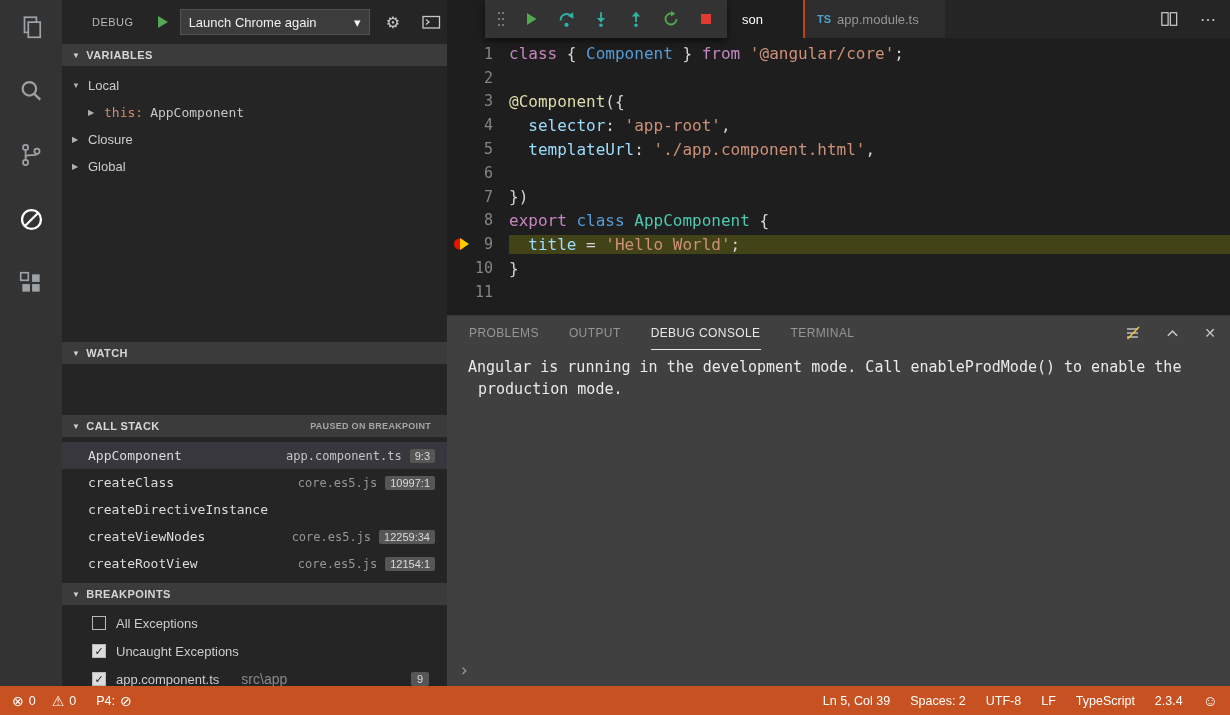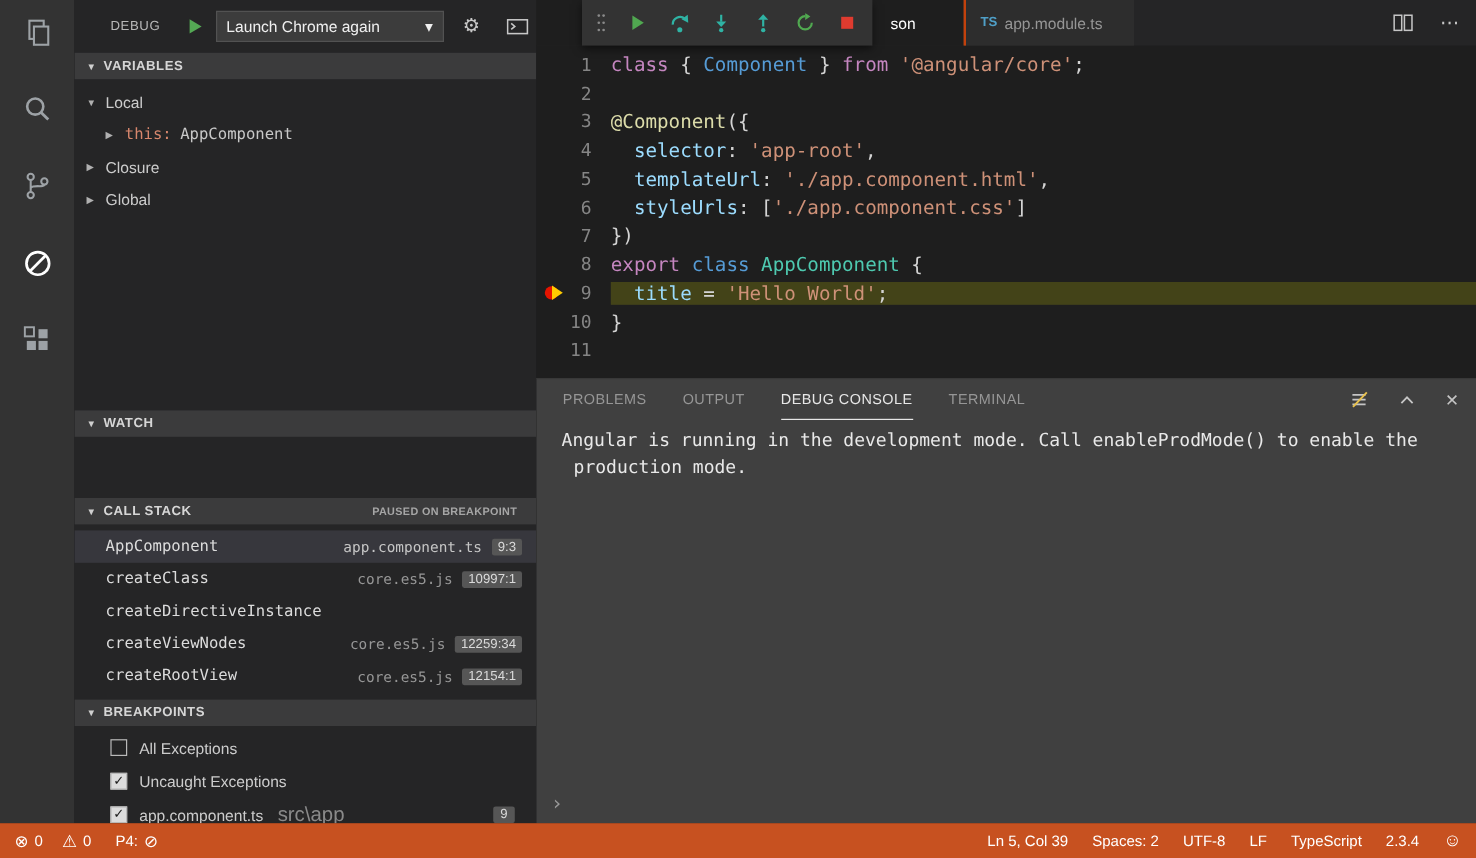--- a/index.html
+++ b/index.html
@@ -39,21 +39,21 @@
   .frame.selected{background:#37373d;}
   .frame-right{margin-left:auto;display:flex;align-items:center;gap:8px;}
   .frame-file{color:#969696;font-size:12px;}
   .frame.selected .frame-file{color:#c5c5c5;}
   .frame-badge{background:#565656;color:#dadada;font-size:11px;padding:1px 5px;border-radius:2px;font-family:"Liberation Sans",sans-serif;}
 
   .bp-content{padding-top:4px;}
   .bp-row{height:28px;display:flex;align-items:center;padding:0 18px 0 30px;font-size:13px;color:#cccccc;cursor:pointer;}
   .checkbox{width:14px;height:14px;border:1px solid #b9b9b9;margin-right:10px;font-size:11px;line-height:12px;text-align:center;color:#1b1b1b;flex:none;}
   .checkbox.checked{background:#dcdcdc;}
-  .bp-detail{color:#8a8a8a;font-size:17px;margin-left:12px;}
+  .bp-detail{color:#8a8a8a;font-size:14px;margin-left:22px;}
   .bp-badge{margin-left:auto;background:#565656;color:#dadada;font-size:11px;padding:1px 6px;border-radius:2px;}
 
   
   .editor-area{position:absolute;left:447px;top:0;width:783px;height:686px;background:#1e1e1e;}
   .tabbar{position:relative;height:38px;background:#252526;display:flex;align-items:center;}
   .tab{height:38px;display:flex;align-items:center;font-size:13px;cursor:pointer;}
   .tab.t1{width:356px;background:#1e1e1e;color:#ffffff;justify-content:flex-end;padding-right:40px;}
   .tab.t2{background:#2d2d2d;color:#969696;padding:0 26px 0 12px;border-left:2px solid #c2410c;}
   .tab-ico{color:#4f9fc7;font-size:11px;font-weight:bold;margin-right:6px;}
   .tabbar-right{position:absolute;right:0;top:0;height:38px;display:flex;align-items:center;gap:22px;padding-right:14px;}
@@ -345,21 +345,20 @@
           <div class="code-line">
             <span class="gutter">
               <span class="line-num">5</span>
             </span>
             <span class="line-content"><span class="tok-pl">  </span><span class="tok-pr">templateUrl</span><span class="tok-pl">: </span><span class="tok-st">'./app.component.html'</span><span class="tok-pl">,</span></span>
           </div>
           <div class="code-line">
             <span class="gutter">
               <span class="line-num">6</span>
             </span>
-            <span class="line-content"><span class="tok-pl">  </span><span class="tok-pr">styleUrls</span><span class="tok-pl">: [</span><span class="tok-st">'./app.component.css'</span><span class="tok-pl">]</span></span>
           </div>
           <div class="code-line">
             <span class="gutter">
               <span class="line-num">7</span>
             </span>
             <span class="line-content"><span class="tok-pl">})</span></span>
           </div>
           <div class="code-line">
             <span class="gutter">
               <span class="line-num">8</span>

